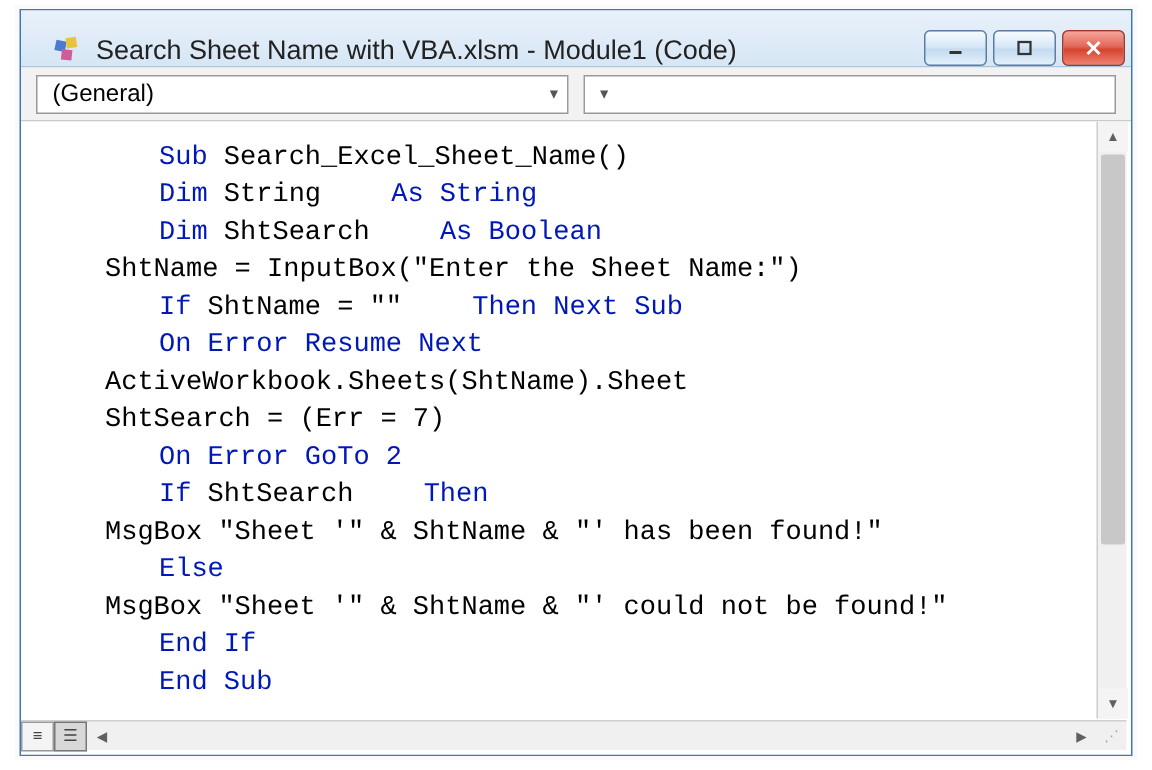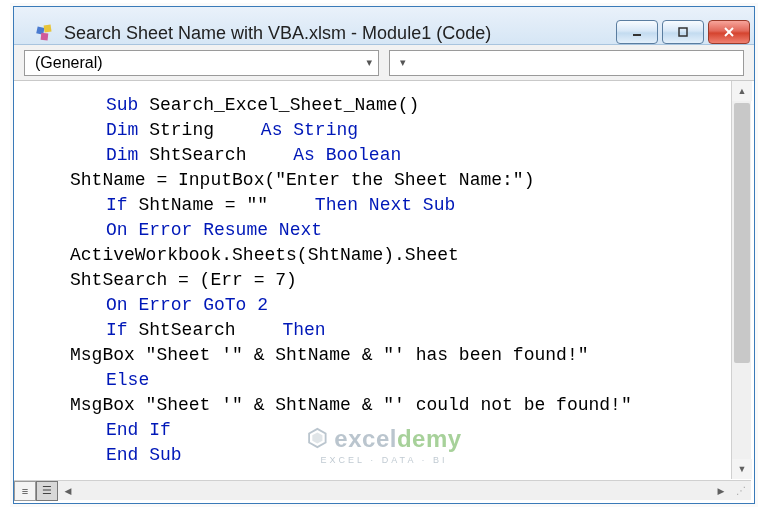--- a/index.html
+++ b/index.html
@@ -222,31 +222,20 @@
 <span class="">ShtSearch = (Err = 7)</span>
 <span class="kw">On Error GoTo 2</span>
 <span class="kw">If </span><span class="">ShtSearch </span><span class="kw">Then</span>
 <span class="">MsgBox "Sheet '" &amp; ShtName &amp; "' has been found!"</span>
 <span class="kw">Else</span>
 <span class="">MsgBox "Sheet '" &amp; ShtName &amp; "' could not be found!"</span>
 <span class="kw">End If</span>
 <span class="kw">End Sub</span>
 </div>
 
-    <div class="watermark">
-      <div class="brand">
-        <span class="hex">
-          <svg width="22" height="22" viewBox="0 0 24 24">
-              <polygon points="12,2 21,7 21,17 12,22 3,17 3,7" fill="none" stroke="rgba(130,150,165,0.55)" stroke-width="2"></polygon>
-              <polygon points="12,6 17.5,9 17.5,15 12,18 6.5,15 6.5,9" fill="rgba(130,150,165,0.25)"></polygon>
-            </svg>
-        </span><span>excel</span><span class="demy">demy</span>
-      </div>
-      <div class="tag">EXCEL · DATA · BI</div>
-    </div>
 
     <div class="vscroll">
       <div class="up">▲</div>
       <div class="thumb"></div>
       <div class="down">▼</div>
     </div>
     <div class="hscroll">
       <div class="view-toggle">
         <div class="vt">≡</div>
         <div class="vt pressed">☰</div>

